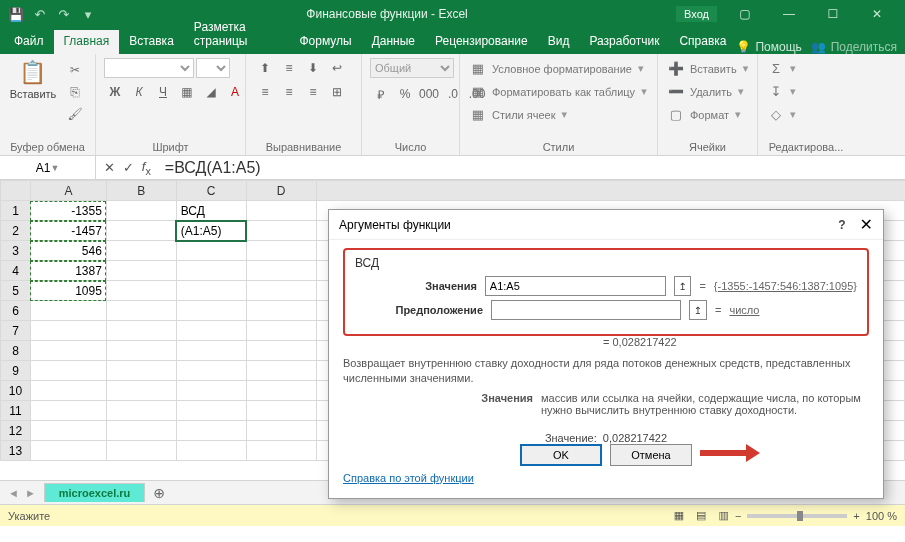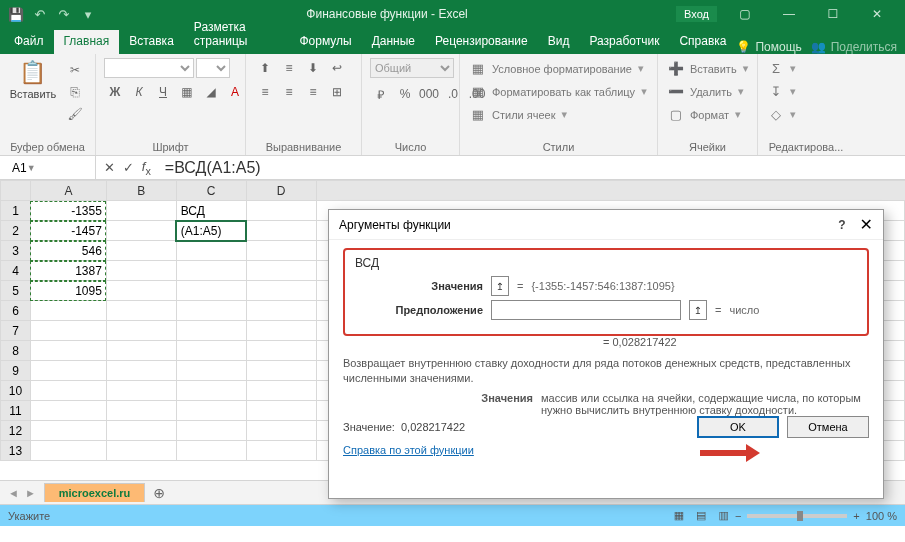--- a/index.html
+++ b/index.html
@@ -33,21 +33,21 @@
 .smallcol { display:flex; flex-direction:column; gap:2px; padding-top:2px;}
 .smline { display:flex; align-items:center; gap:6px; font-size:11px; color:#777; padding:1px 2px;}
 .smline .ic { font-size:13px; width:16px; text-align:center;}
 .fontgroup .row { display:flex; gap:2px; align-items:center;}
 .fontgroup select, .fontgroup .fs { height:20px; border:1px solid #ccc; background:#fff; font-size:11px; padding:0 3px; color:#999;}
 .fontgroup .fs { width:34px; }
 .icbtn { width:22px; height:20px; display:flex; align-items:center; justify-content:center; color:#666; font-size:12px;}
 
 
 .fbar { height:24px; border-bottom:1px solid #d4d4d4; display:flex; align-items:center; background:#fff; }
-.namebox { width:96px; border-right:1px solid #d4d4d4; padding:0 12px; font-size:12px; display:flex; align-items:center; height:100%; }
+.namebox { width:96px; border-right:1px solid #d4d4d4; padding:0 12px; font-size:12px; display:flex; align-items:center; height:100%;justify-content:center; }
 .namebox .dd { color:#888; font-size:9px;}
 .fxbtns { display:flex; align-items:center; gap:8px; padding:0 8px; color:#555; font-size:13px;}
 .fxinput { flex:1; padding:0 6px; font-size:16px; color:#333; }
 
 
 .gridwrap { position:relative; height:300px; overflow:hidden; background:#fff;}
 table.grid { border-collapse:collapse; table-layout:fixed; }
 table.grid th, table.grid td { border:1px solid #d9d9d9; font-size:12px; padding:0 4px; height:20px; }
 table.grid th { background:#e6e6e6; font-weight:normal; color:#333; text-align:center;}
 table.grid th.corner { background:#e6e6e6; width:30px;}
@@ -63,44 +63,44 @@
 .dialog .dtitle .q { font-weight:bold; color:#444; margin-right:14px; cursor:pointer;}
 .dialog .dtitle .x { font-size:16px; cursor:pointer; }
 .dialog .body { padding:8px 14px 10px; font-size:11px; color:#333; }
 .dialog .redbox { border:2px solid #d33a2f; border-radius:4px; padding:6px 10px 10px; }
 .dialog .fname { font-size:12px; color:#333; margin-bottom:6px;}
 .argrow { display:flex; align-items:center; margin:4px 0; gap:8px;}
 .argrow .alabel { width:128px; text-align:right; font-weight:bold; font-size:11px;}
 .argrow input { width:190px; height:20px; border:1px solid #888; padding:0 4px; font-size:11px;}
 .argrow .pick { width:18px; height:20px; border:1px solid #888; display:flex; align-items:center; justify-content:center; font-size:10px;}
 .argrow .eq { color:#666; }
-.argrow .aval { color:#666; }
+.argrow .aval { color:#666;text-decoration:underline; }
 .dialog .result { color:#555; padding-left:260px; }
 .dialog .desc { color:#555; margin-top:8px; line-height:1.35;}
 .dialog .argdesc { color:#555; margin-top:6px; display:flex; gap:8px;}
 .dialog .argdesc .b { font-weight:bold; text-align:right;}
-.dialog .footer { display:flex; align-items:center;}
+.dialog .footer { margin-top:16px; display:flex; align-items:center;flex-direction:column;}
 .dialog .footer .valtxt { color:#444; }
 .dialog .footer .sp { flex:1;}
 .dialog .link { color:#0f6ab4; text-decoration:underline; cursor:pointer; margin-top:6px; display:inline-block;}
 .dialog .btns { display:flex; gap:8px;}
 .dialog .btns button { width:82px; height:22px; border:1px solid #888; background:#efefef; font-size:11px; cursor:pointer;}
 .dialog .btns button.ok { border:2px solid #0f6ab4; }
 .arrow { position:absolute; left:700px; top:444px; pointer-events:none;}
 .arrow .shaft { position:absolute; width:46px; height:6px; background:#d33a2f; top:6px; left:0;}
 .arrow .head { position:absolute; left:46px; top:0; width:0; height:0; border-top:9px solid transparent; border-bottom:9px solid transparent; border-left:14px solid #d33a2f;}
 
 
 .sheettabs { height:24px; border-top:1px solid #d4d4d4; display:flex; align-items:center; background:#f3f3f3; font-size:11px; }
 .sheettabs .nav { display:flex; gap:6px; padding:0 8px; color:#999;}
-.sheettabs .stab { padding:3px 14px; border:1px solid #ccc; border-bottom:none; background:#fdba74; color:#0f7b3f; font-weight:bold;}
+.sheettabs .stab { padding:3px 14px; border:1px solid #ccc; border-bottom:none; background:#5eead4; color:#0f7b3f; font-weight:bold;}
 .sheettabs .add { padding:0 8px; color:#666; font-size:14px;}
 
 
-.status { height:22px; background:#7dd3fc; border-top:1px solid #d4d4d4; display:flex; align-items:center; font-size:11px; color:#555; padding:0 8px;}
+.status { height:22px; background:#fef9c3; border-top:1px solid #d4d4d4; display:flex; align-items:center; font-size:11px; color:#555; padding:0 8px;}
 .status .sp { flex:1;}
 .status .zoomctl { display:flex; align-items:center; gap:6px;}
 .zslider { width:100px; height:4px; background:#ccc; position:relative; }
 .zslider .thumb { position:absolute; left:50%; top:-3px; width:6px; height:10px; background:#888;}
 </style>
 </head>
 <body>
 
 <div class="titlebar">
   <div class="qat">
@@ -413,20 +413,21 @@
     <span>Аргументы функции</span>
     <span class="sp"></span>
     <span class="q">?</span>
     <span class="x">✕</span>
   </div>
   <div class="body">
     <div class="redbox">
       <div class="fname">ВСД</div>
       <div class="argrow">
         <div class="alabel">Значения</div>
+        <input value="A1:A5" style="">
         <div class="pick">↥</div>
         <span class="eq">=</span>
         <span class="aval">{-1355:-1457:546:1387:1095}</span>
       </div>
       <div class="argrow">
         <div class="alabel">Предположение</div>
         <input value="" style="">
         <div class="pick">↥</div>
         <span class="eq">=</span>
         <span class="aval">число</span>

